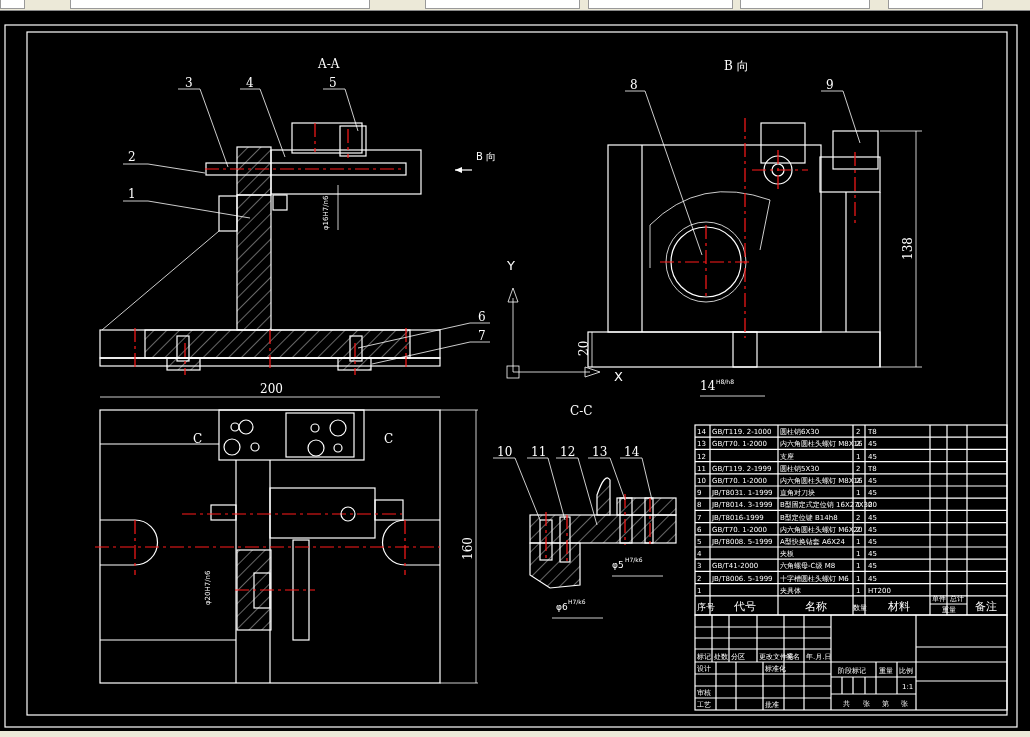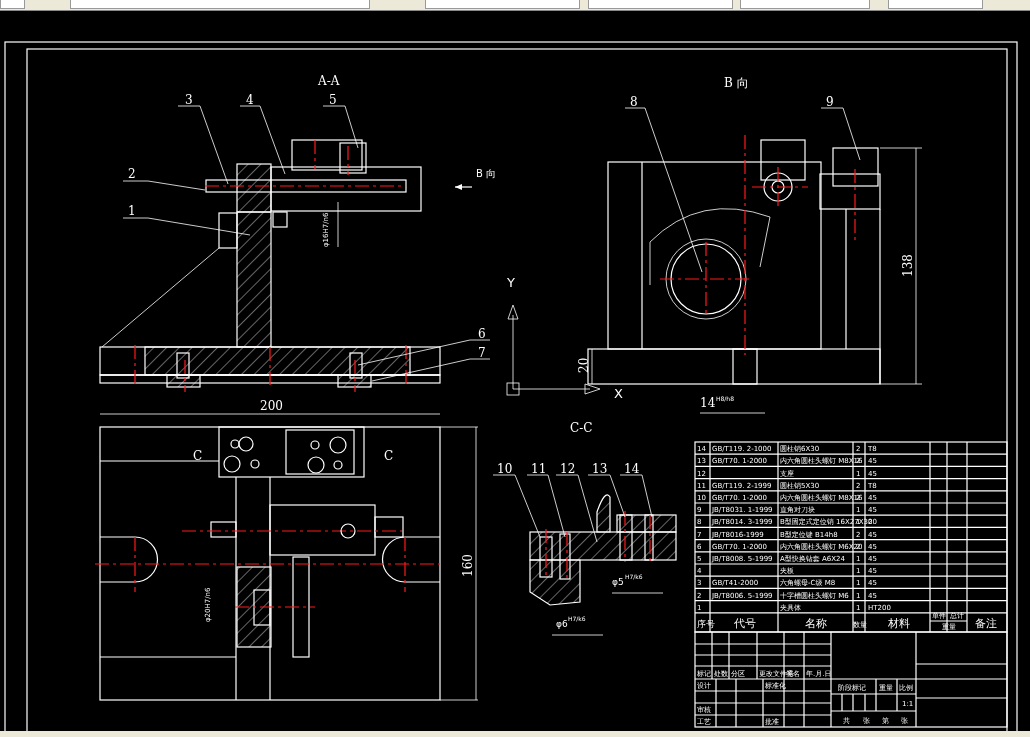--- a/index.html
+++ b/index.html
@@ -1,20 +1,20 @@
 <!DOCTYPE html>
 <html><head>
 <meta charset="utf-8">
 <style>
   html,body{margin:0;padding:0;background:#000;}
   body{width:1030px;height:737px;position:relative;overflow:hidden;font-family:"DejaVu Sans",sans-serif;}
   #toolbar{position:absolute;left:0;top:0;width:1030px;height:10px;background:#ece9d8;border-bottom:1px solid #888;}
   #toolbar .seg{position:absolute;top:0;height:9px;background:#fff;border:1px solid #999;border-top:none;box-sizing:border-box;}
   #statusbar{position:absolute;left:0;top:731px;width:1030px;height:6px;background:#ece9d8;}
-  #canvas{position:absolute;left:0;top:28px;width:1030px;height:519px;}
+  #canvas{position:absolute;left:0;top:11px;width:1030px;height:519px;}
   svg text{fill:#fff;font-family:"DejaVu Sans Mono",monospace;}
   .w{stroke:#fff;fill:none;stroke-width:1.2;}
   .wt{stroke:#fff;fill:none;stroke-width:0.8;}
   .r{stroke:#ff1a1a;fill:none;stroke-width:1.2;stroke-dasharray:14 4 3 4;}
   .hatch{fill:url(#hatch);stroke:#fff;stroke-width:1.2;}
   .tbl{stroke:#fff;stroke-width:1.2;fill:none;}
   .tt{font-size:7px;font-family:"DejaVu Sans",sans-serif;fill:#fff;}
   .lbl{font-size:12px;font-family:"DejaVu Serif",serif;fill:#fff;}
 </style>
 </head>

